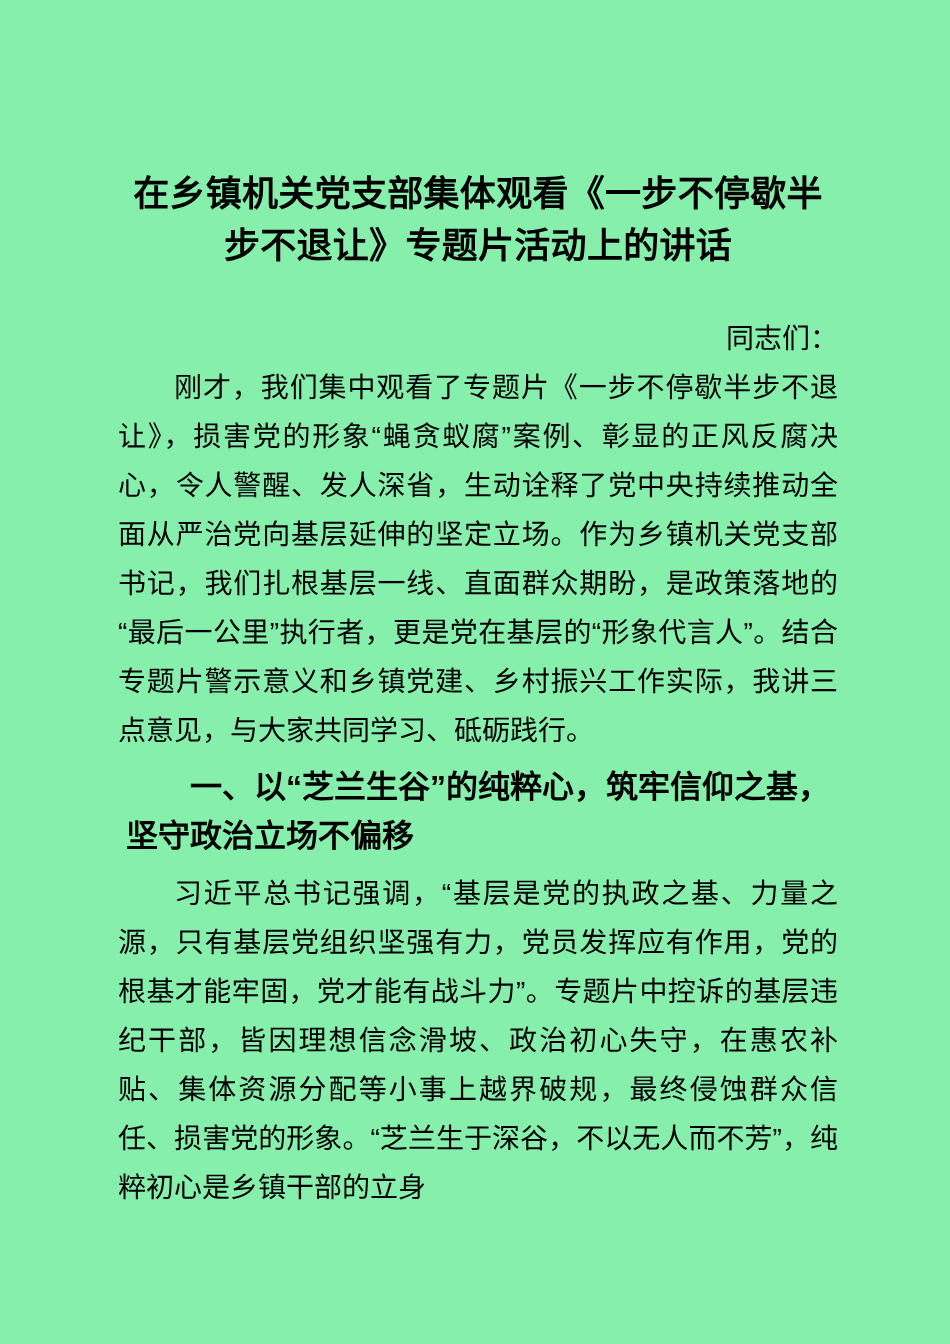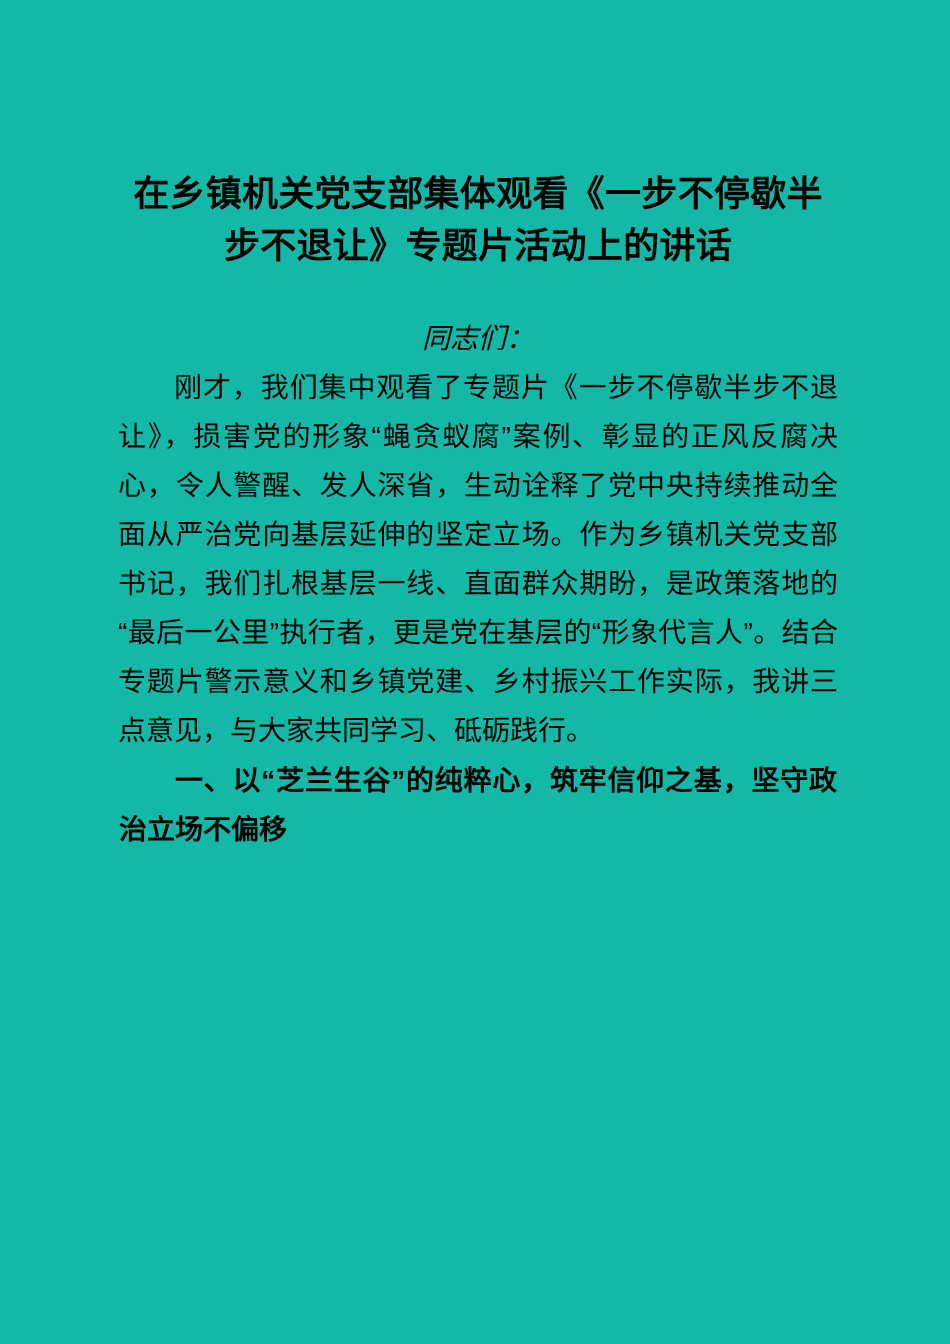--- a/index.html
+++ b/index.html
@@ -5,21 +5,21 @@
 <style>
   html, body {
     margin: 0;
     padding: 0;
     background: #ffffff;
   }
   .page {
     position: relative;
     width: 950px;
     height: 1344px;
-    background: #14b8a6;
+    background: #86efac;
     margin: 0 auto;
     overflow: hidden;
     box-sizing: border-box;
   }
   .content {
     position: absolute;
     left: 118px;
     top: 0;
     width: 720px;
   }
@@ -34,56 +34,56 @@
     padding-top: 168px;
     letter-spacing: 0.3px;
   }
   .salutation {
     font-family: "Liberation Sans", "DejaVu Sans", sans-serif;
     font-size: 28px;
     line-height: 49px;
     color: #000000;
     margin: 0;
     padding-top: 42px;
-    text-align: center;
-    font-style: italic;
+    text-align: right;
   }
   p.body-para {
     font-family: "Liberation Sans", "DejaVu Sans", sans-serif;
     font-size: 28px;
     line-height: 49px;
     color: #000000;
     margin: 0;
     text-align: justify;
     text-justify: inter-ideograph;
     text-indent: 2em;
     word-break: break-all;
   }
   p.section-heading {
     font-family: "Liberation Sans", "DejaVu Sans", sans-serif;
-    font-size: 28px;
+    font-size: 32px;
     font-weight: bold;
     line-height: 49px;
     color: #000000;
-    margin: 1px;
+    margin: 8px;
     text-align: justify;
     text-justify: inter-ideograph;
     text-indent: 2em;
     word-break: break-all;
   }
 </style>
 </head>
 <body>
 
 <div class="page">
   <div class="content">
 
     <h1 class="doc-title">在乡镇机关党支部集体观看《一步不停歇半步不退让》专题片活动上的讲话</h1>
 
     <p class="salutation">同志们：</p>
 
     <p class="body-para">刚才，我们集中观看了专题片《一步不停歇半步不退让》，损害党的形象“蝇贪蚁腐”案例、彰显的正风反腐决心，令人警醒、发人深省，生动诠释了党中央持续推动全面从严治党向基层延伸的坚定立场。作为乡镇机关党支部书记，我们扎根基层一线、直面群众期盼，是政策落地的“最后一公里”执行者，更是党在基层的“形象代言人”。结合专题片警示意义和乡镇党建、乡村振兴工作实际，我讲三点意见，与大家共同学习、砥砺践行。</p>
 
     <p class="section-heading">一、以“芝兰生谷”的纯粹心，筑牢信仰之基，坚守政治立场不偏移</p>
 
+    <p class="body-para">习近平总书记强调，“基层是党的执政之基、力量之源，只有基层党组织坚强有力，党员发挥应有作用，党的根基才能牢固，党才能有战斗力”。专题片中控诉的基层违纪干部，皆因理想信念滑坡、政治初心失守，在惠农补贴、集体资源分配等小事上越界破规，最终侵蚀群众信任、损害党的形象。“芝兰生于深谷，不以无人而不芳”，纯粹初心是乡镇干部的立身</p>
 
   </div>
 </div>
 
 </body></html>

